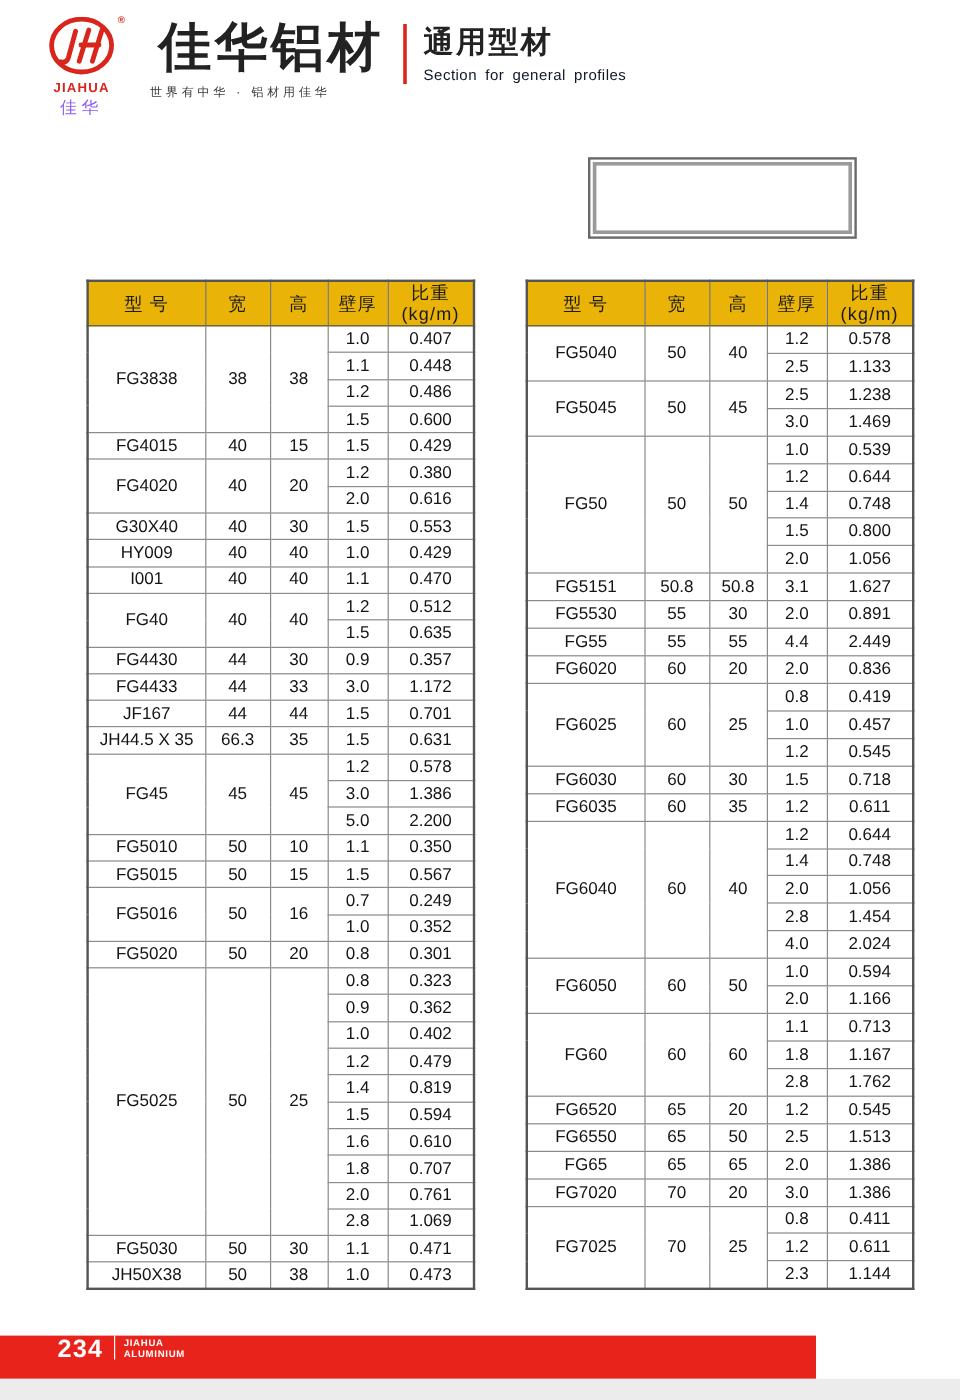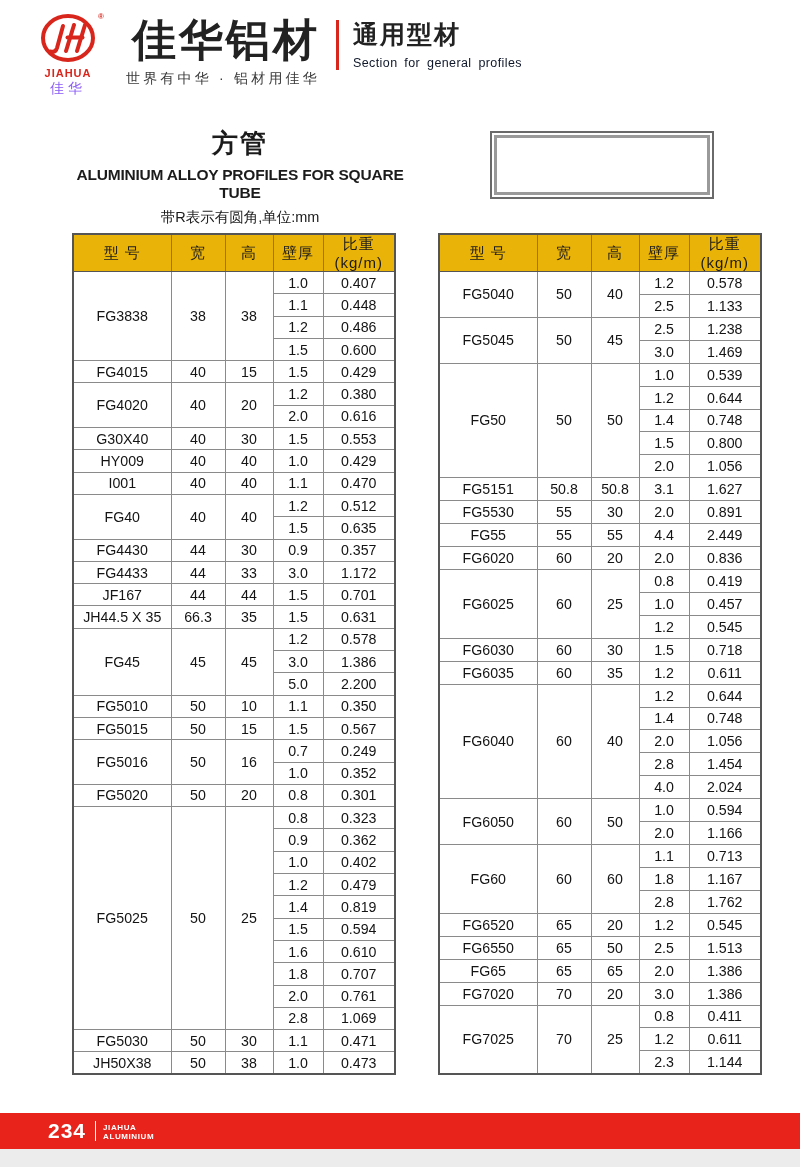--- a/index.html
+++ b/index.html
@@ -8,21 +8,21 @@
 
   
   .brand-bar { position:absolute; left:22px; top:12px; display:flex; align-items:flex-start; }
   .logo-block { width:92px; text-align:center; padding-top:2px; }
   .logo-emblem { position:relative; display:inline-block; width:58px; height:50px; }
   .logo-reg { position:absolute; right:-7px; top:-2px; font-size:8px; color:#d9261c; font-weight:700; }
   .logo-en { font-size:11px; font-weight:700; color:#d9261c; letter-spacing:1px; margin-top:-1px; }
   .logo-cn { font-size:14px; font-weight:400; color:#8b5cf6; letter-spacing:4px; margin-top:1px; }
   .brand-main { margin-left:8px; padding-top:6px; }
   .brand-title { font-size:44px; font-weight:700; letter-spacing:3px; line-height:44px; color:#222;margin-left:10px; }
-  .brand-slogan { font-size:14px; color:#3a3a3a; letter-spacing:3.2px; margin-top:8px; padding-left:3px;text-align:right; }
+  .brand-slogan { font-size:10px; color:#3a3a3a; letter-spacing:3.2px; margin-top:8px; padding-left:3px; }
   .brand-divider { width:3px; height:50px; background:#d9261c; margin:8px 14px 0 16px; }
   .section-block { padding-top:6px; }
   .section-cn { font-size:25px; font-weight:700; letter-spacing:2px; color:#222; }
   .section-en { font-size:12.5px; color:#0f172a; margin-top:5px; letter-spacing:0.4px; word-spacing:3px; }
 
   
   .title-area { position:absolute; left:70px; top:126px; width:340px; text-align:center; }
   .title-cn { font-size:26px; font-weight:700; letter-spacing:2px; }
   .title-en { font-size:15.5px; font-weight:700; margin-top:5px; letter-spacing:-0.2px; }
   .title-note { font-size:14.5px; margin-top:6px; }
@@ -35,21 +35,21 @@
   .tables-wrap { position:absolute; left:72px; top:233px; display:flex; gap:42px; }
   table.profile { border-collapse:collapse; table-layout:fixed; width:322px; border:2px solid #555; font-size:14px; }
   table.profile th { height:21px; font-size:15px; font-weight:400; border:1px solid #777; text-align:center; background:#eab308; letter-spacing:1px; }
   table.profile td { border:1px solid #8a8a8a; text-align:center; vertical-align:middle; font-size:14.2px; color:#141414; }
   table.profile tr.group-start td { border-top:1px solid #555; }
   table.profile thead th { border-bottom:1px solid #555; }
   .t-left td { height:22.3px; }
   .t-right td { height:22.9px; }
 
   
-  .footer-bar { position:absolute; left:0; top:1113px; width:800px; height:36px; background:#e8231c; display:flex; align-items:center; }
+  .footer-bar { position:absolute; left:0; top:1113px; width:680px; height:36px; background:#e8231c; display:flex; align-items:flex-start; }
   .footer-page { color:#fff; font-size:21px; font-weight:700; margin-left:48px; letter-spacing:1px; }
   .footer-sep { width:1px; height:20px; background:#ffffff; margin:0 7px 0 9px; }
   .footer-brand { color:#fff; font-size:8px; line-height:9px; letter-spacing:0.6px; font-weight:700; padding-top:2px; }
   .footer-strip { position:absolute; left:0; top:1149px; width:800px; height:18px; background:#ececec; }
 </style>
 </head>
 <body>
 
 <div class="page">
 
@@ -74,25 +74,20 @@
       <div class="brand-title">佳华铝材</div>
       <div class="brand-slogan">世界有中华 · 铝材用佳华</div>
     </div>
     <div class="brand-divider"></div>
     <div class="section-block">
       <div class="section-cn">通用型材</div>
       <div class="section-en">Section for general profiles</div>
     </div>
   </div>
 
-  <div class="title-area">
-    <div class="title-cn">方管</div>
-    <div class="title-en">ALUMINIUM ALLOY PROFILES FOR SQUARE TUBE</div>
-    <div class="title-note">带R表示有圆角,单位:mm</div>
-  </div>
 
   <div class="tube-outer">
     <div class="tube-wall"></div>
   </div>
 
   <div class="tables-wrap">
     <table class="profile t-left">
       <colgroup>
           <col style="width:98px">
           <col style="width:54px">

